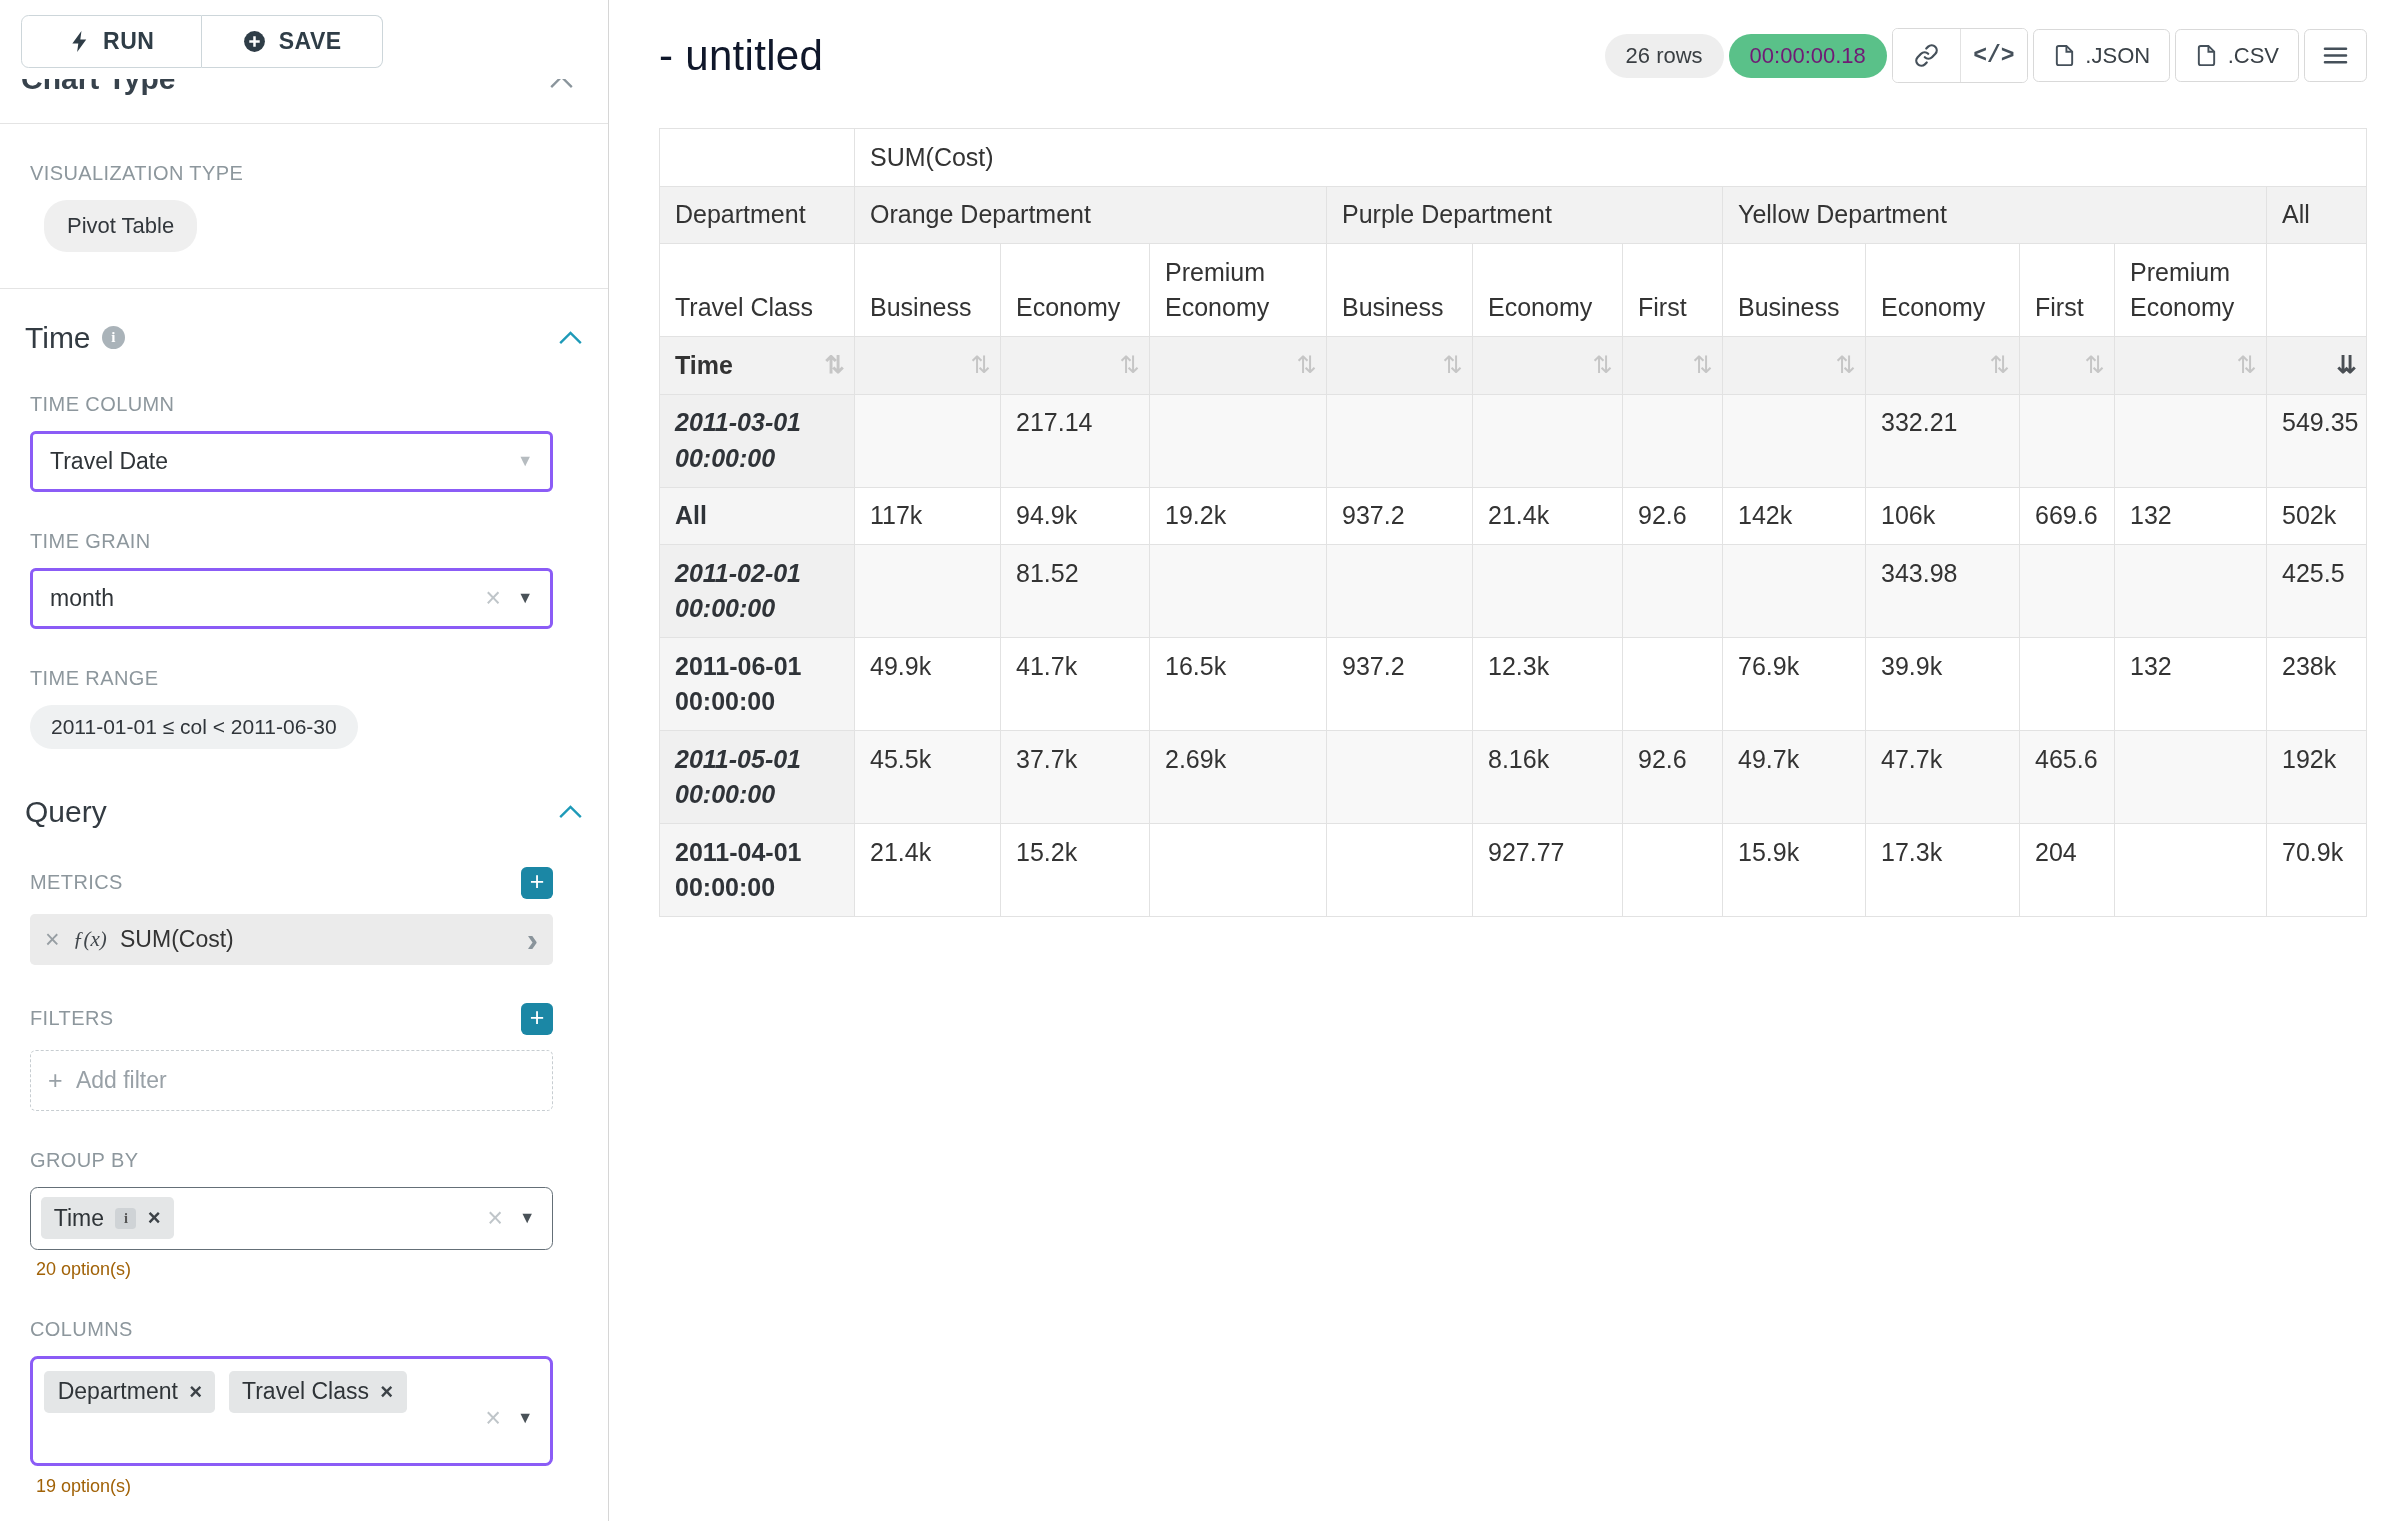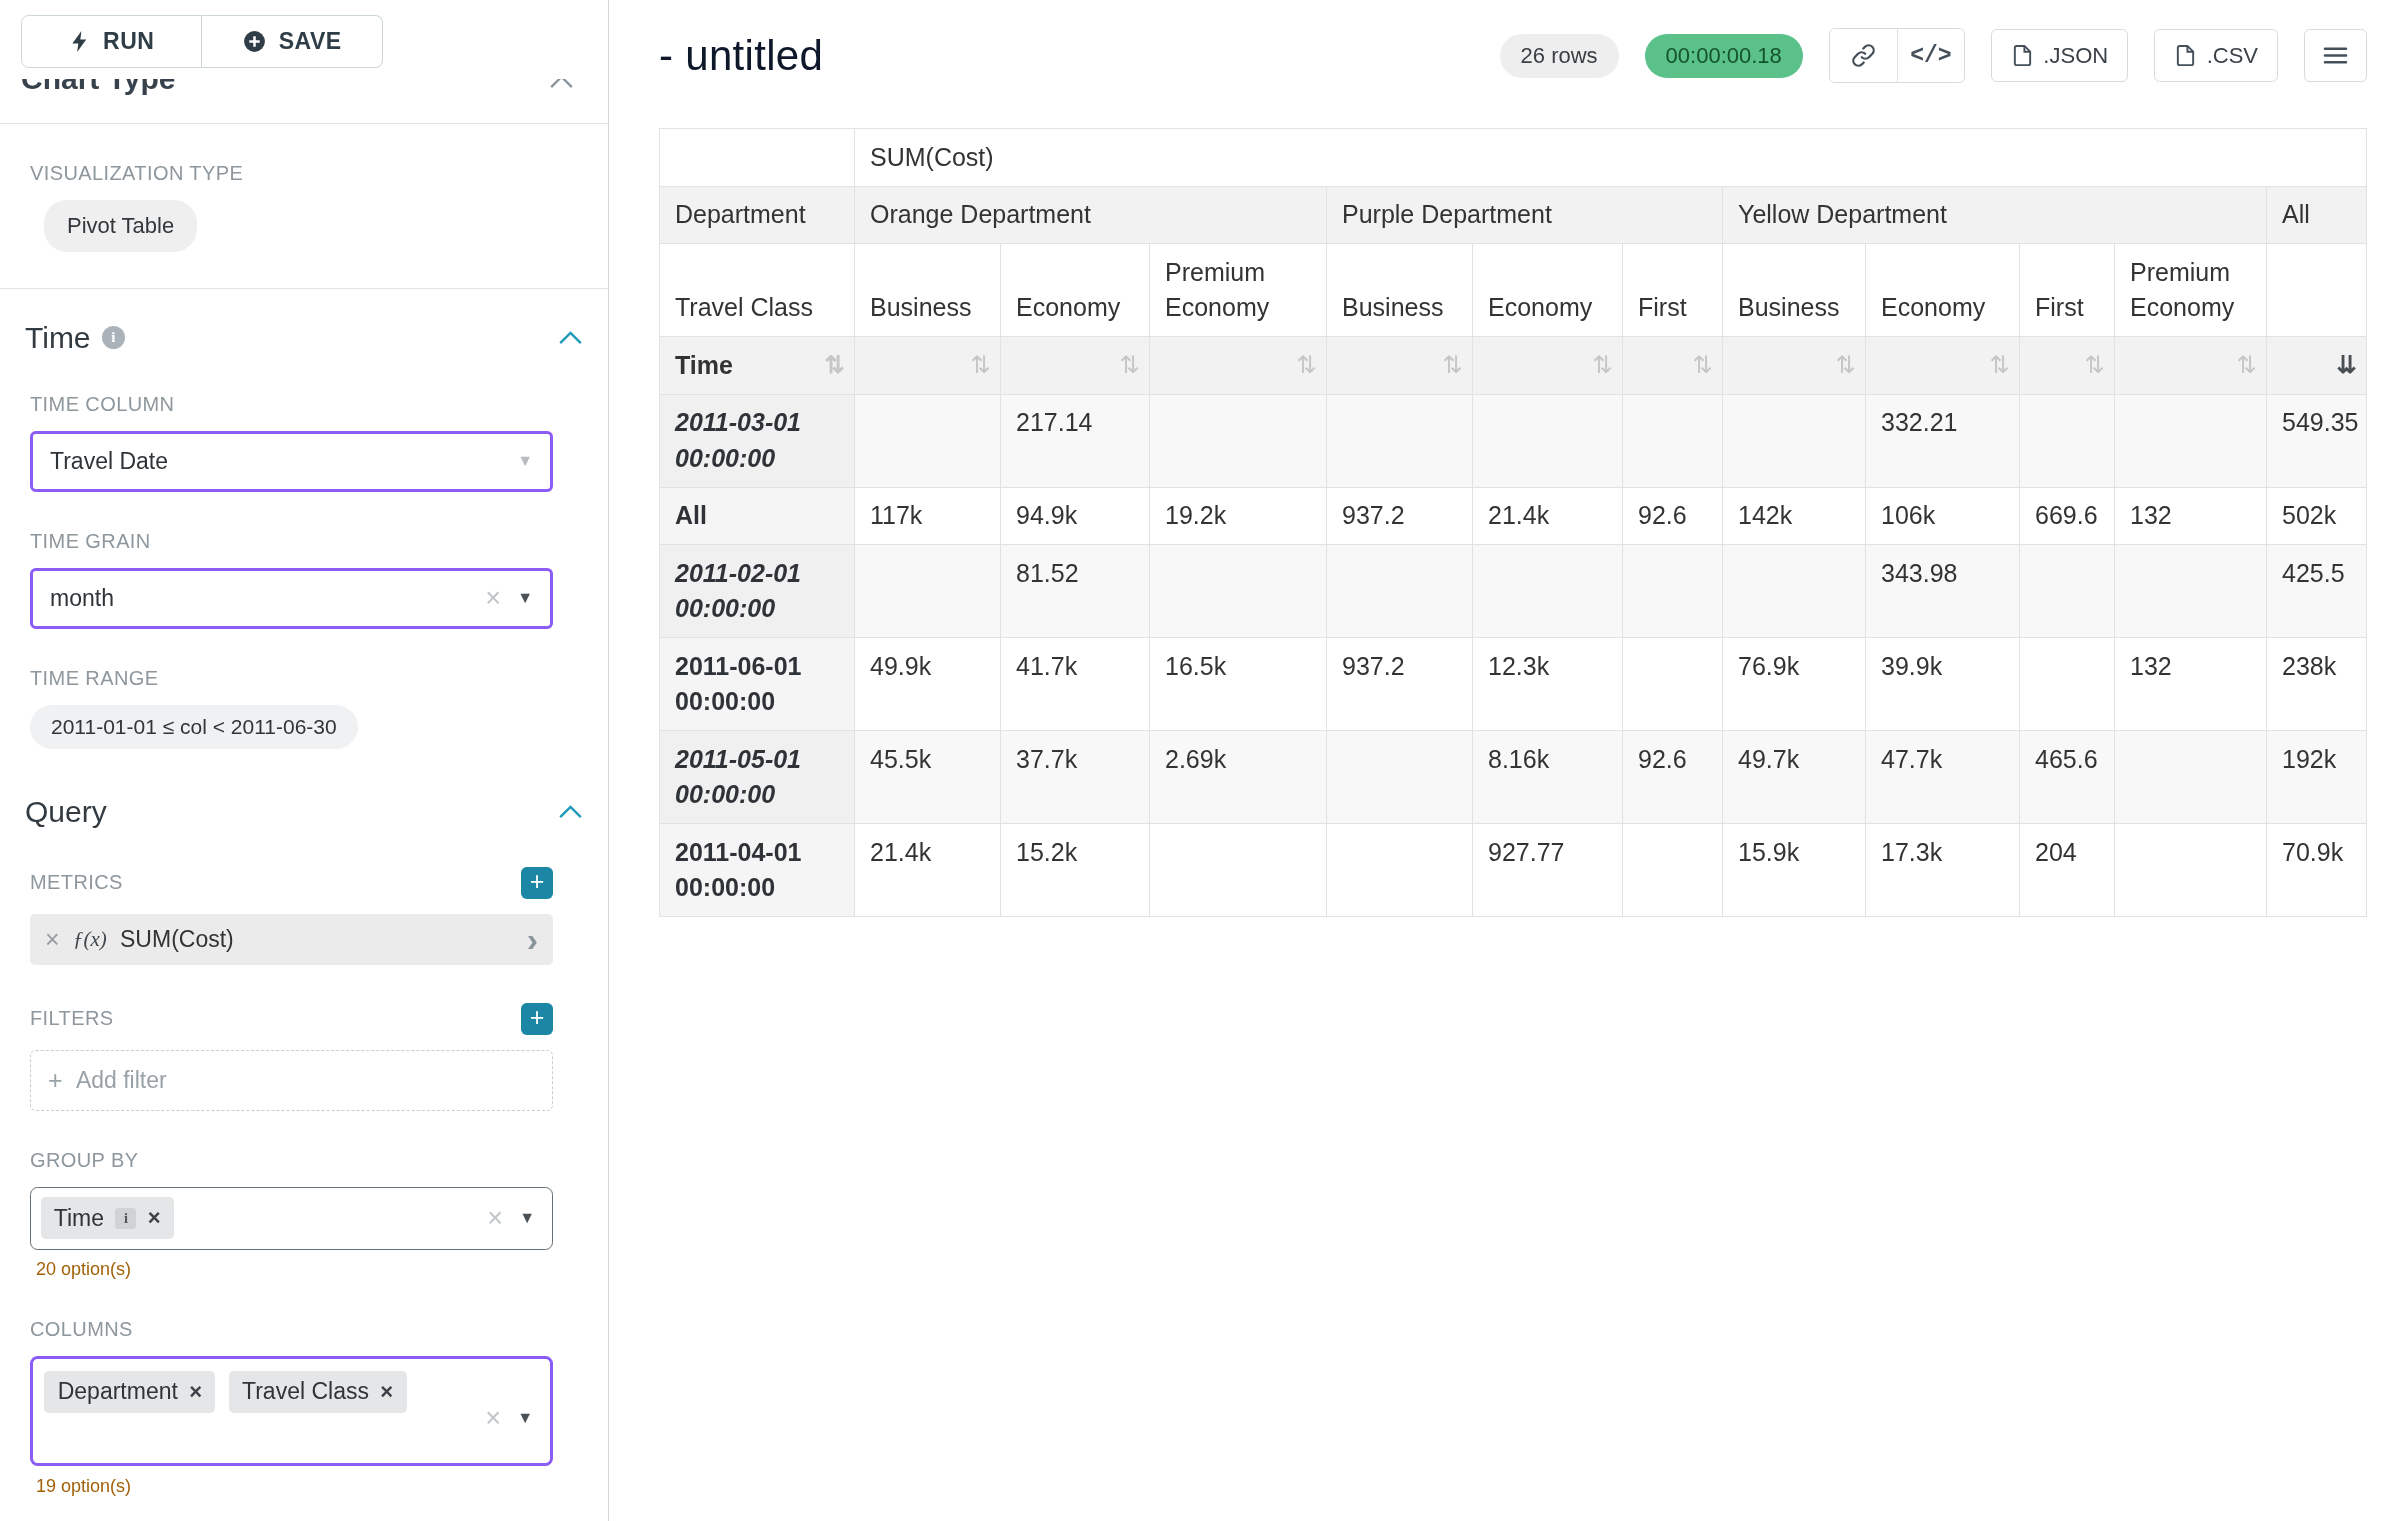--- a/index.html
+++ b/index.html
@@ -75,25 +75,25 @@
   .select.groupby { border:1.9px solid #646f77; border-radius:7.6px; height:63px; padding-left:9.5px; }
   .select.columns { border-radius:7.6px; height:110px; align-items:flex-start; padding:11.4px 76px 11.4px 11.4px; }
   .select.columns .caret, .select.columns .clear-x { top:56%; }
   .options-note { font-size:18px; color:#a16207; margin:9.5px 0 0 36px; }
 
   
   .main { flex:1; padding:25px 0 0 50px; background:#fff; }
   .main-inner { width:1708px; }
   .main-header { display:flex; align-items:center; height:61px; }
   .chart-title { font-size:42px; font-weight:400; color:#0f172a; letter-spacing:0.3px; cursor:text; }
-  .header-controls { margin-left:auto; display:flex; align-items:center; gap:26px; }
+  .header-controls { margin-left:auto; display:flex; align-items:center; gap:5px; }
   .badge { display:inline-flex; align-items:center; height:44px; padding:0 21px;
            border-radius:22px; font-size:22px; }
   .badge.rows { background:#eeeeee; color:#3a3f43; }
-  .badge.timer { background:#5ac189; color:#14532d; }
+  .badge.timer { background:#5ac189; color:#701a75; }
   .icon-group { display:flex; border:1px solid #d9d9d9; border-radius:5.7px; overflow:hidden; }
   .icon-btn { width:67px; height:53px; display:flex; align-items:center; justify-content:center;
               background:#fff; border:none; cursor:pointer; }
   .icon-group .icon-btn + .icon-btn { border-left:1px solid #e2e2e2; }
   .code-glyph { font-size:23px; font-weight:700; color:#45505a; font-family:"Liberation Mono", monospace; }
   .dl-btn { display:flex; align-items:center; gap:9.5px; height:53px; padding:0 19px;
             background:#fff; border:1px solid #d9d9d9; border-radius:5.7px; font-size:22px;
             color:#3a4147; cursor:pointer; font-family:"Liberation Sans", sans-serif; }
   .menu-btn { width:63px; height:53px; display:flex; align-items:center; justify-content:center;
               background:#fff; border:1px solid #d9d9d9; border-radius:5.7px; cursor:pointer; }

